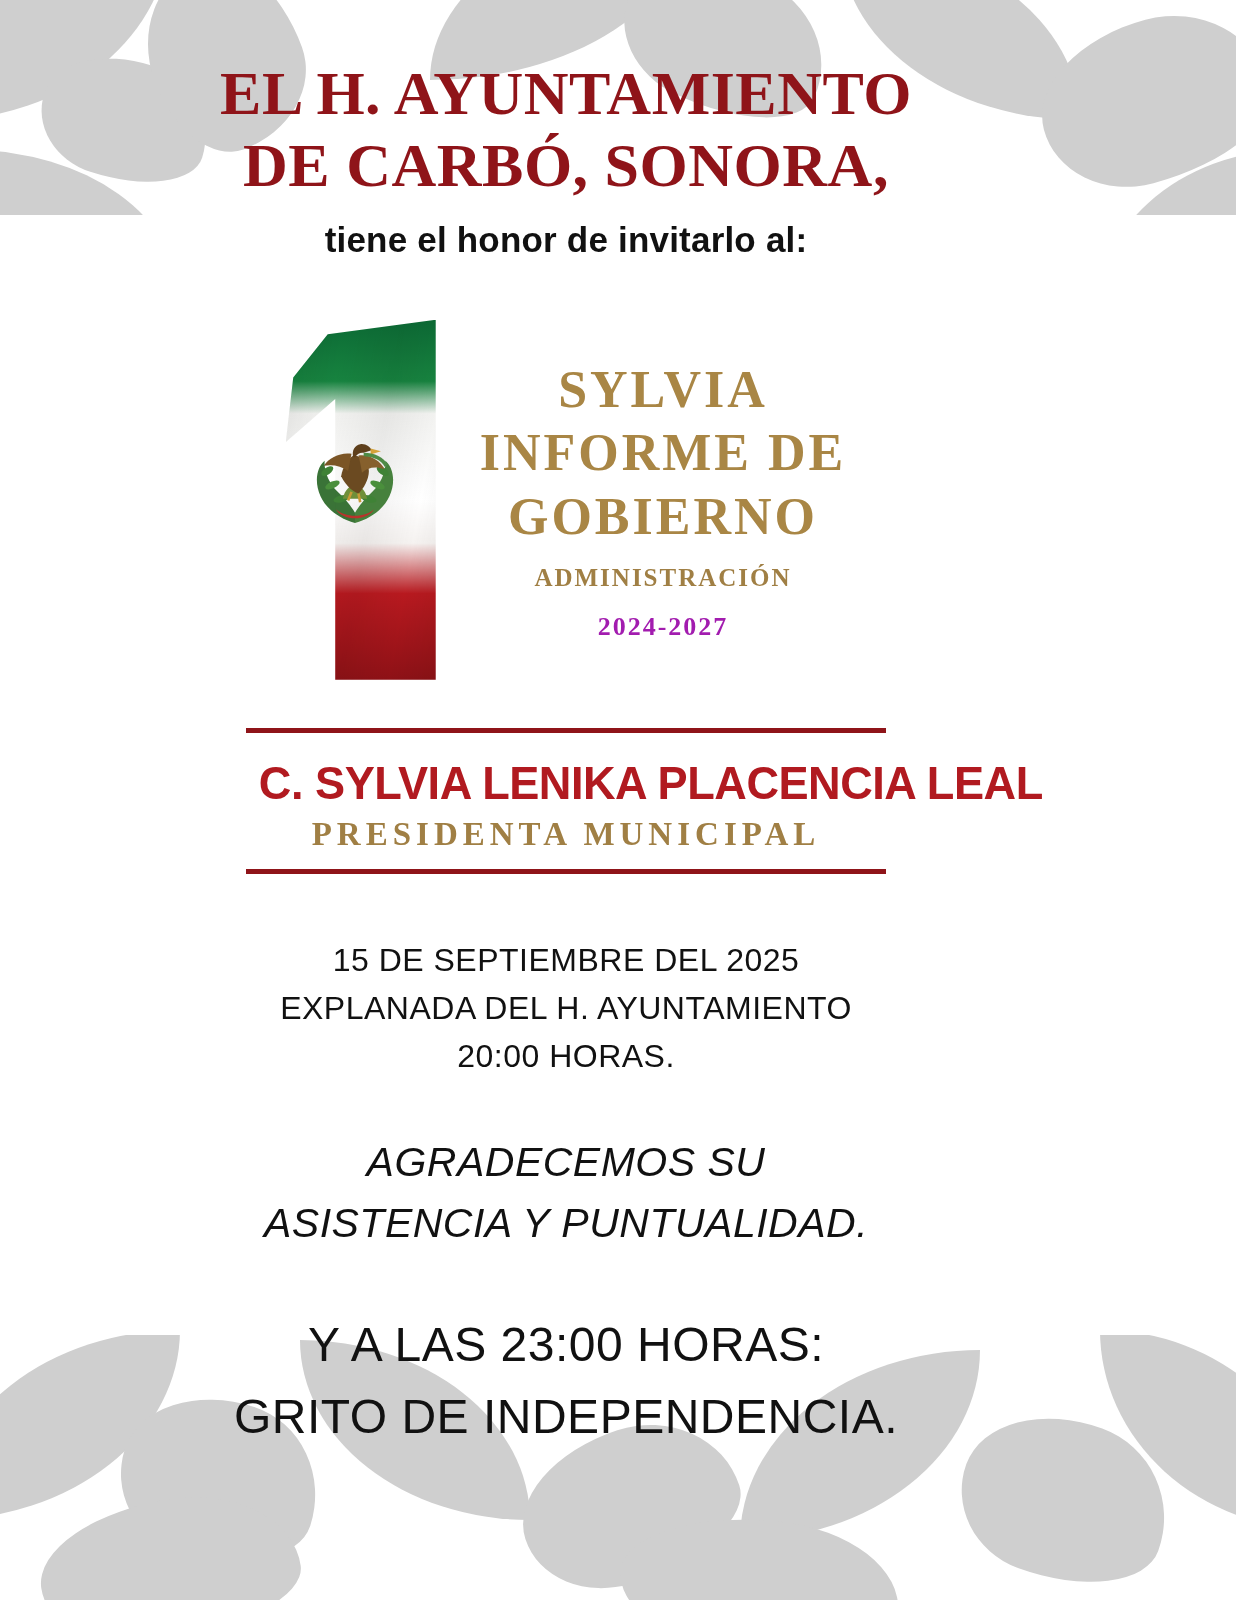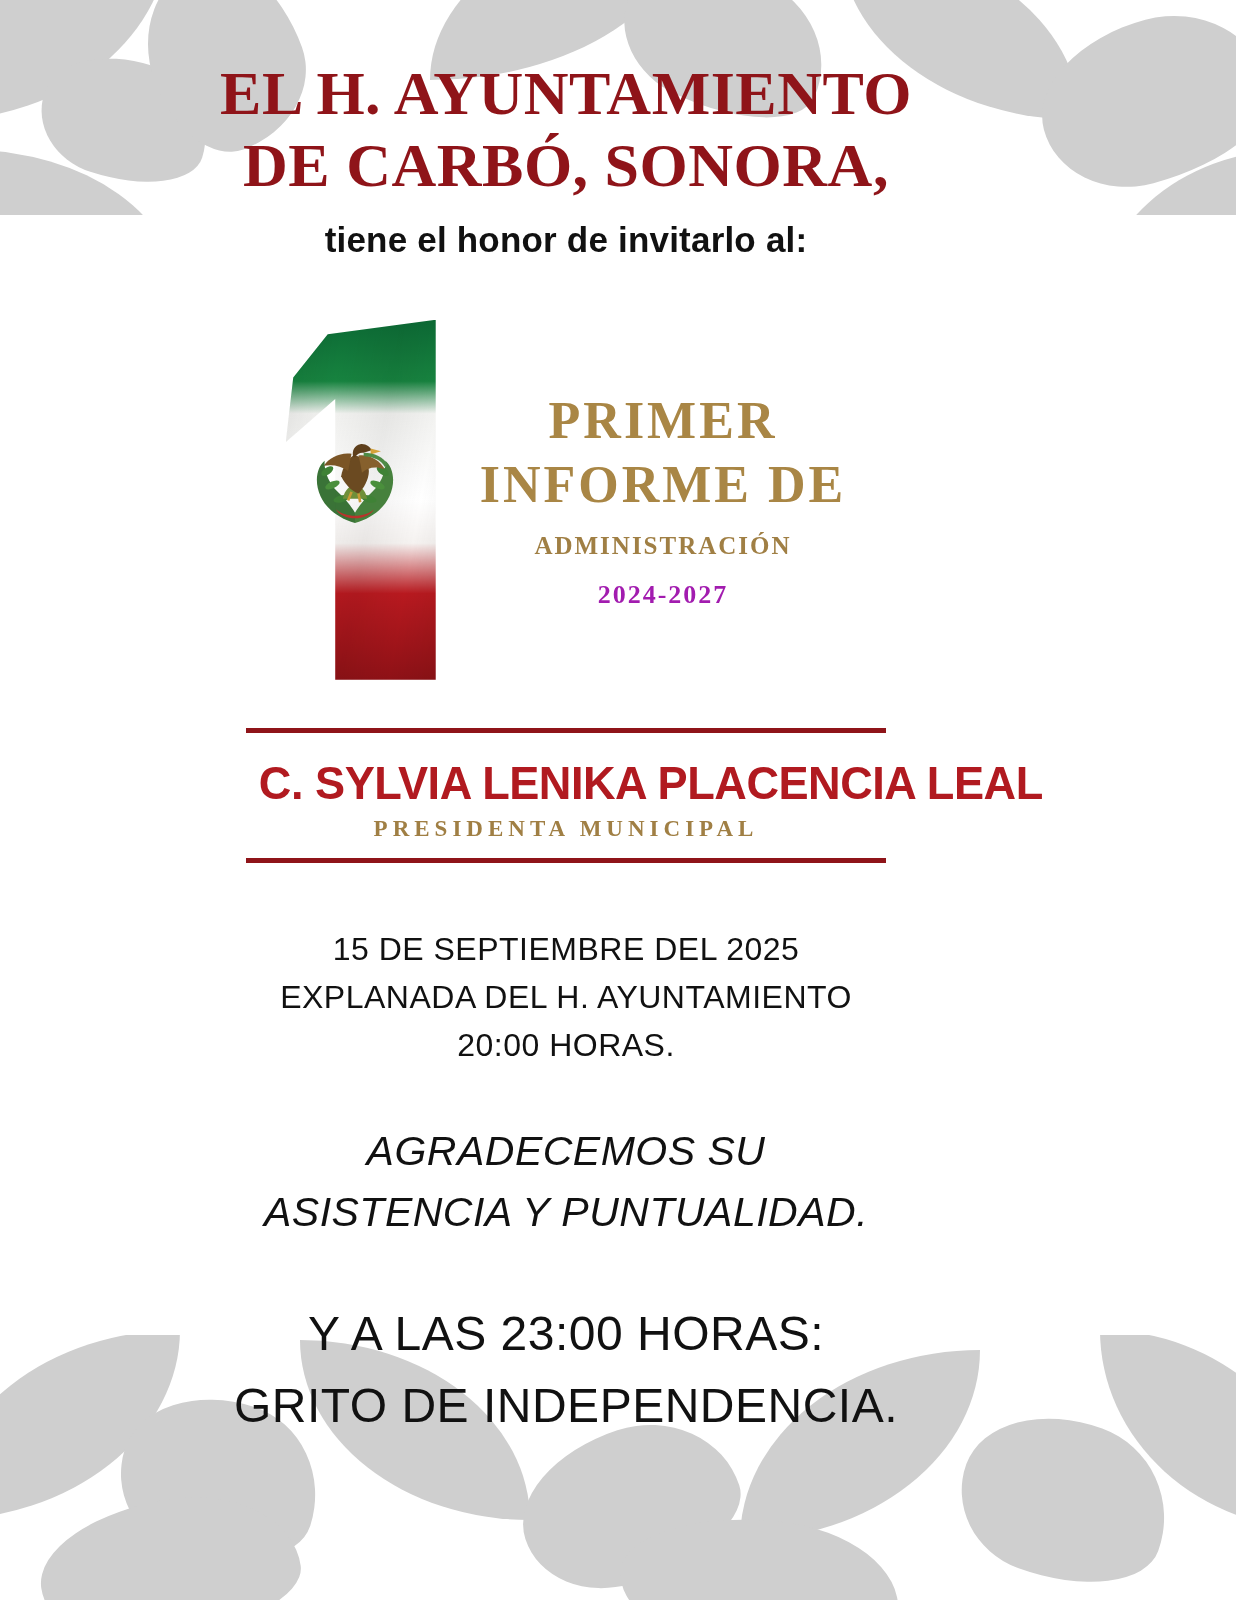--- a/index.html
+++ b/index.html
@@ -167,21 +167,21 @@
     font-size: 47px;
     letter-spacing: -0.5px;
     transform: scaleX(0.96);
     margin: 22px 0 6px 0;
     white-space: nowrap;
   }
   .role {
     font-family: "Liberation Serif", serif;
     font-weight: bold;
     color: #a07f44;
-    font-size: 23px;
+    font-size: 33px;
     letter-spacing: 5px;
     margin: 0 0 16px 0;
   }
 
   
   .details {
     margin-top: 62px;
     font-family: "Liberation Sans", sans-serif;
     color: #111111;
     font-size: 32px;
@@ -281,22 +281,23 @@
 
         <path d="M78 26 L90 29 L78 33 Z" fill="#d4a23a"></path>
 
         <path d="M70 33 C82 33, 92 38, 96 46" stroke="#4e8b46" stroke-width="4" fill="none"></path>
 
         <path d="M56 76 L52 86 M64 78 L66 88" stroke="#c89a37" stroke-width="3" fill="none"></path>
       </svg>
     </div>
 
     <div class="logo-text">
-      <div class="lt1">PRIMER</div>
+      <div class="lt1">SYLVIA</div>
       <div class="lt1">INFORME DE</div>
+      <div class="lt1">GOBIERNO</div>
       <div class="lt2">ADMINISTRACIÓN</div>
       <div class="lt3">2024-2027</div>
     </div>
   </div>
 
   <div class="name-block">
     <div class="rule"></div>
     <div class="name">C. SYLVIA LENIKA PLACENCIA LEAL</div>
     <div class="role">PRESIDENTA MUNICIPAL</div>
     <div class="rule"></div>

